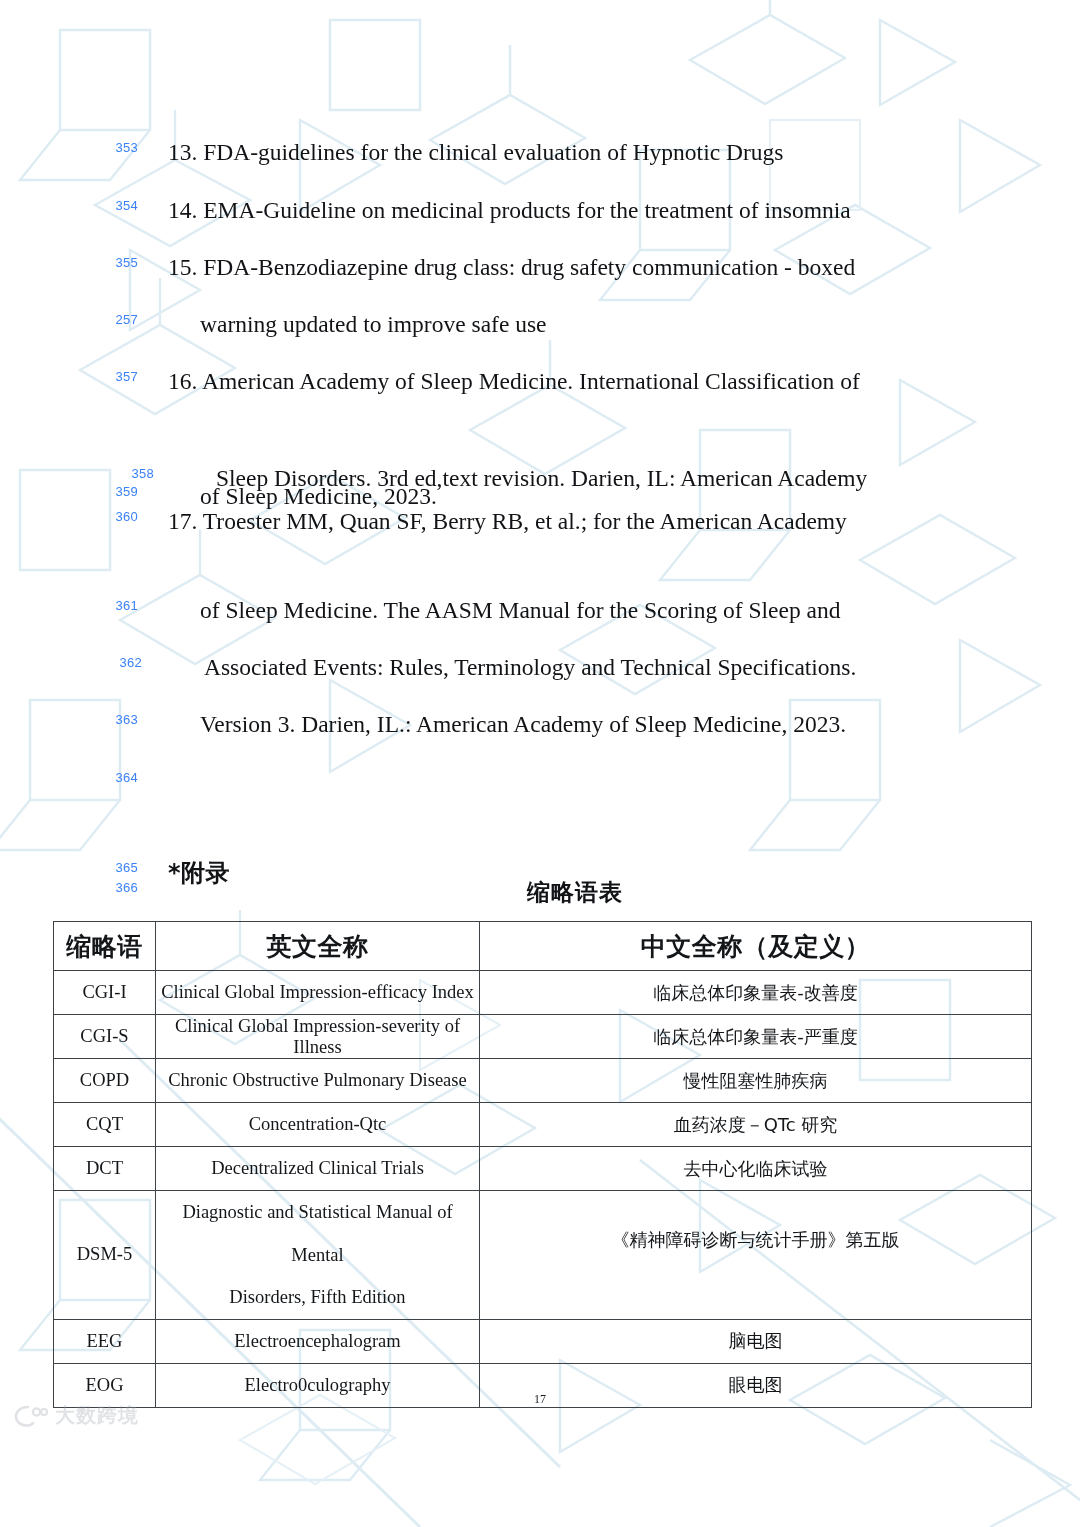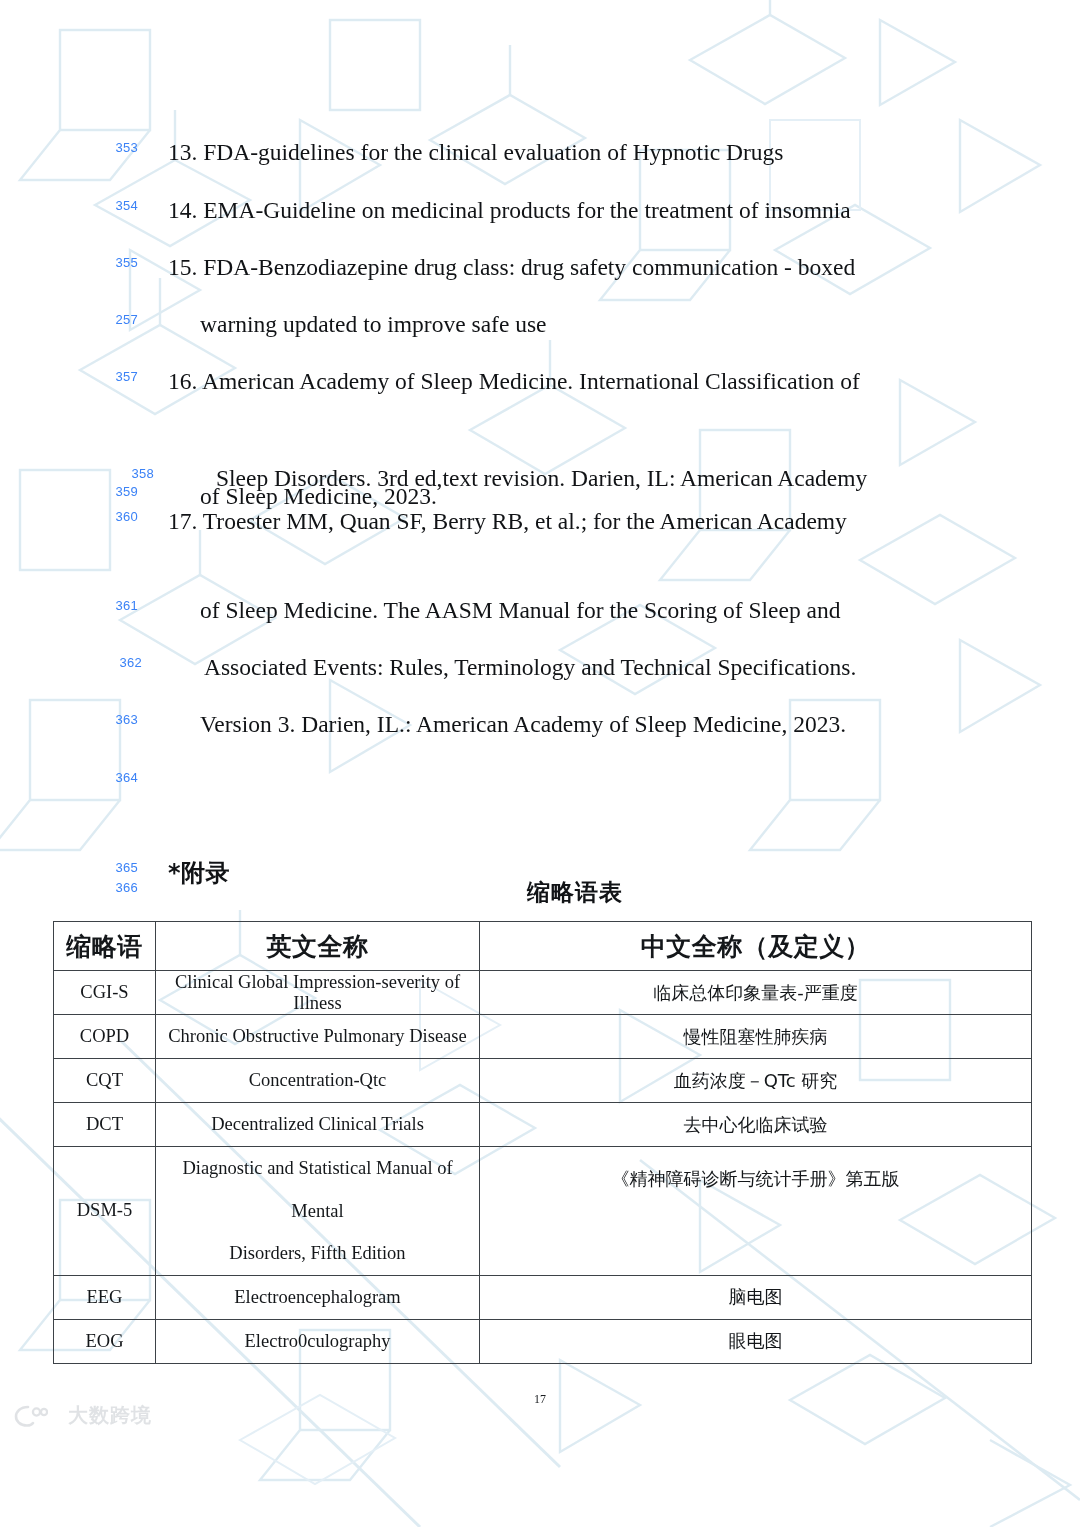--- a/index.html
+++ b/index.html
@@ -146,21 +146,21 @@
     color: #1a1d20;
   }
 
   
   #brand-watermark {
     position: absolute;
     left: 14px;
     top: 1402px;
     display: flex;
     align-items: center;
-    gap: 20px;
+    gap: 7px;
     opacity: 0.30;
     z-index: 3;
   }
   #brand-watermark .brand-mark {
     width: 34px;
     height: 24px;
     position: relative;
   }
   #brand-watermark .brand-text {
     font-family: "DejaVu Sans", "Liberation Sans", sans-serif;
@@ -329,20 +329,25 @@
       </colgroup>
       <thead>
         <tr>
           <th>缩略语</th>
           <th>英文全称</th>
           <th>中文全称（及定义）</th>
         </tr>
       </thead>
       <tbody>
 
+        <tr>
+          <td>CGI-I</td>
+          <td>Clinical Global Impression-efficacy Index</td>
+          <td class="zh">临床总体印象量表-改善度</td>
+        </tr>
 
         <tr>
           <td>CGI-S</td>
           <td>Clinical Global Impression-severity of Illness</td>
           <td class="zh">临床总体印象量表-严重度</td>
         </tr>
 
         <tr>
           <td>COPD</td>
           <td>Chronic Obstructive Pulmonary Disease</td>
@@ -360,21 +365,21 @@
           <td>Decentralized Clinical Trials</td>
           <td class="zh">去中心化临床试验</td>
         </tr>
 
         <tr class="tall">
           <td>DSM-5</td>
           <td>
             <span class="en-two-line">Diagnostic and Statistical Manual of Mental</span>
             <span class="en-two-line">Disorders, Fifth Edition</span>
           </td>
-          <td class="zh" style="vertical-align:top;padding-top:20px;">《精神障碍诊断与统计手册》第五版</td>
+          <td class="zh" style="vertical-align:top;padding-top:37px;">《精神障碍诊断与统计手册》第五版</td>
         </tr>
 
         <tr>
           <td>EEG</td>
           <td>Electroencephalogram</td>
           <td class="zh">脑电图</td>
         </tr>
 
         <tr>
           <td>EOG</td>

